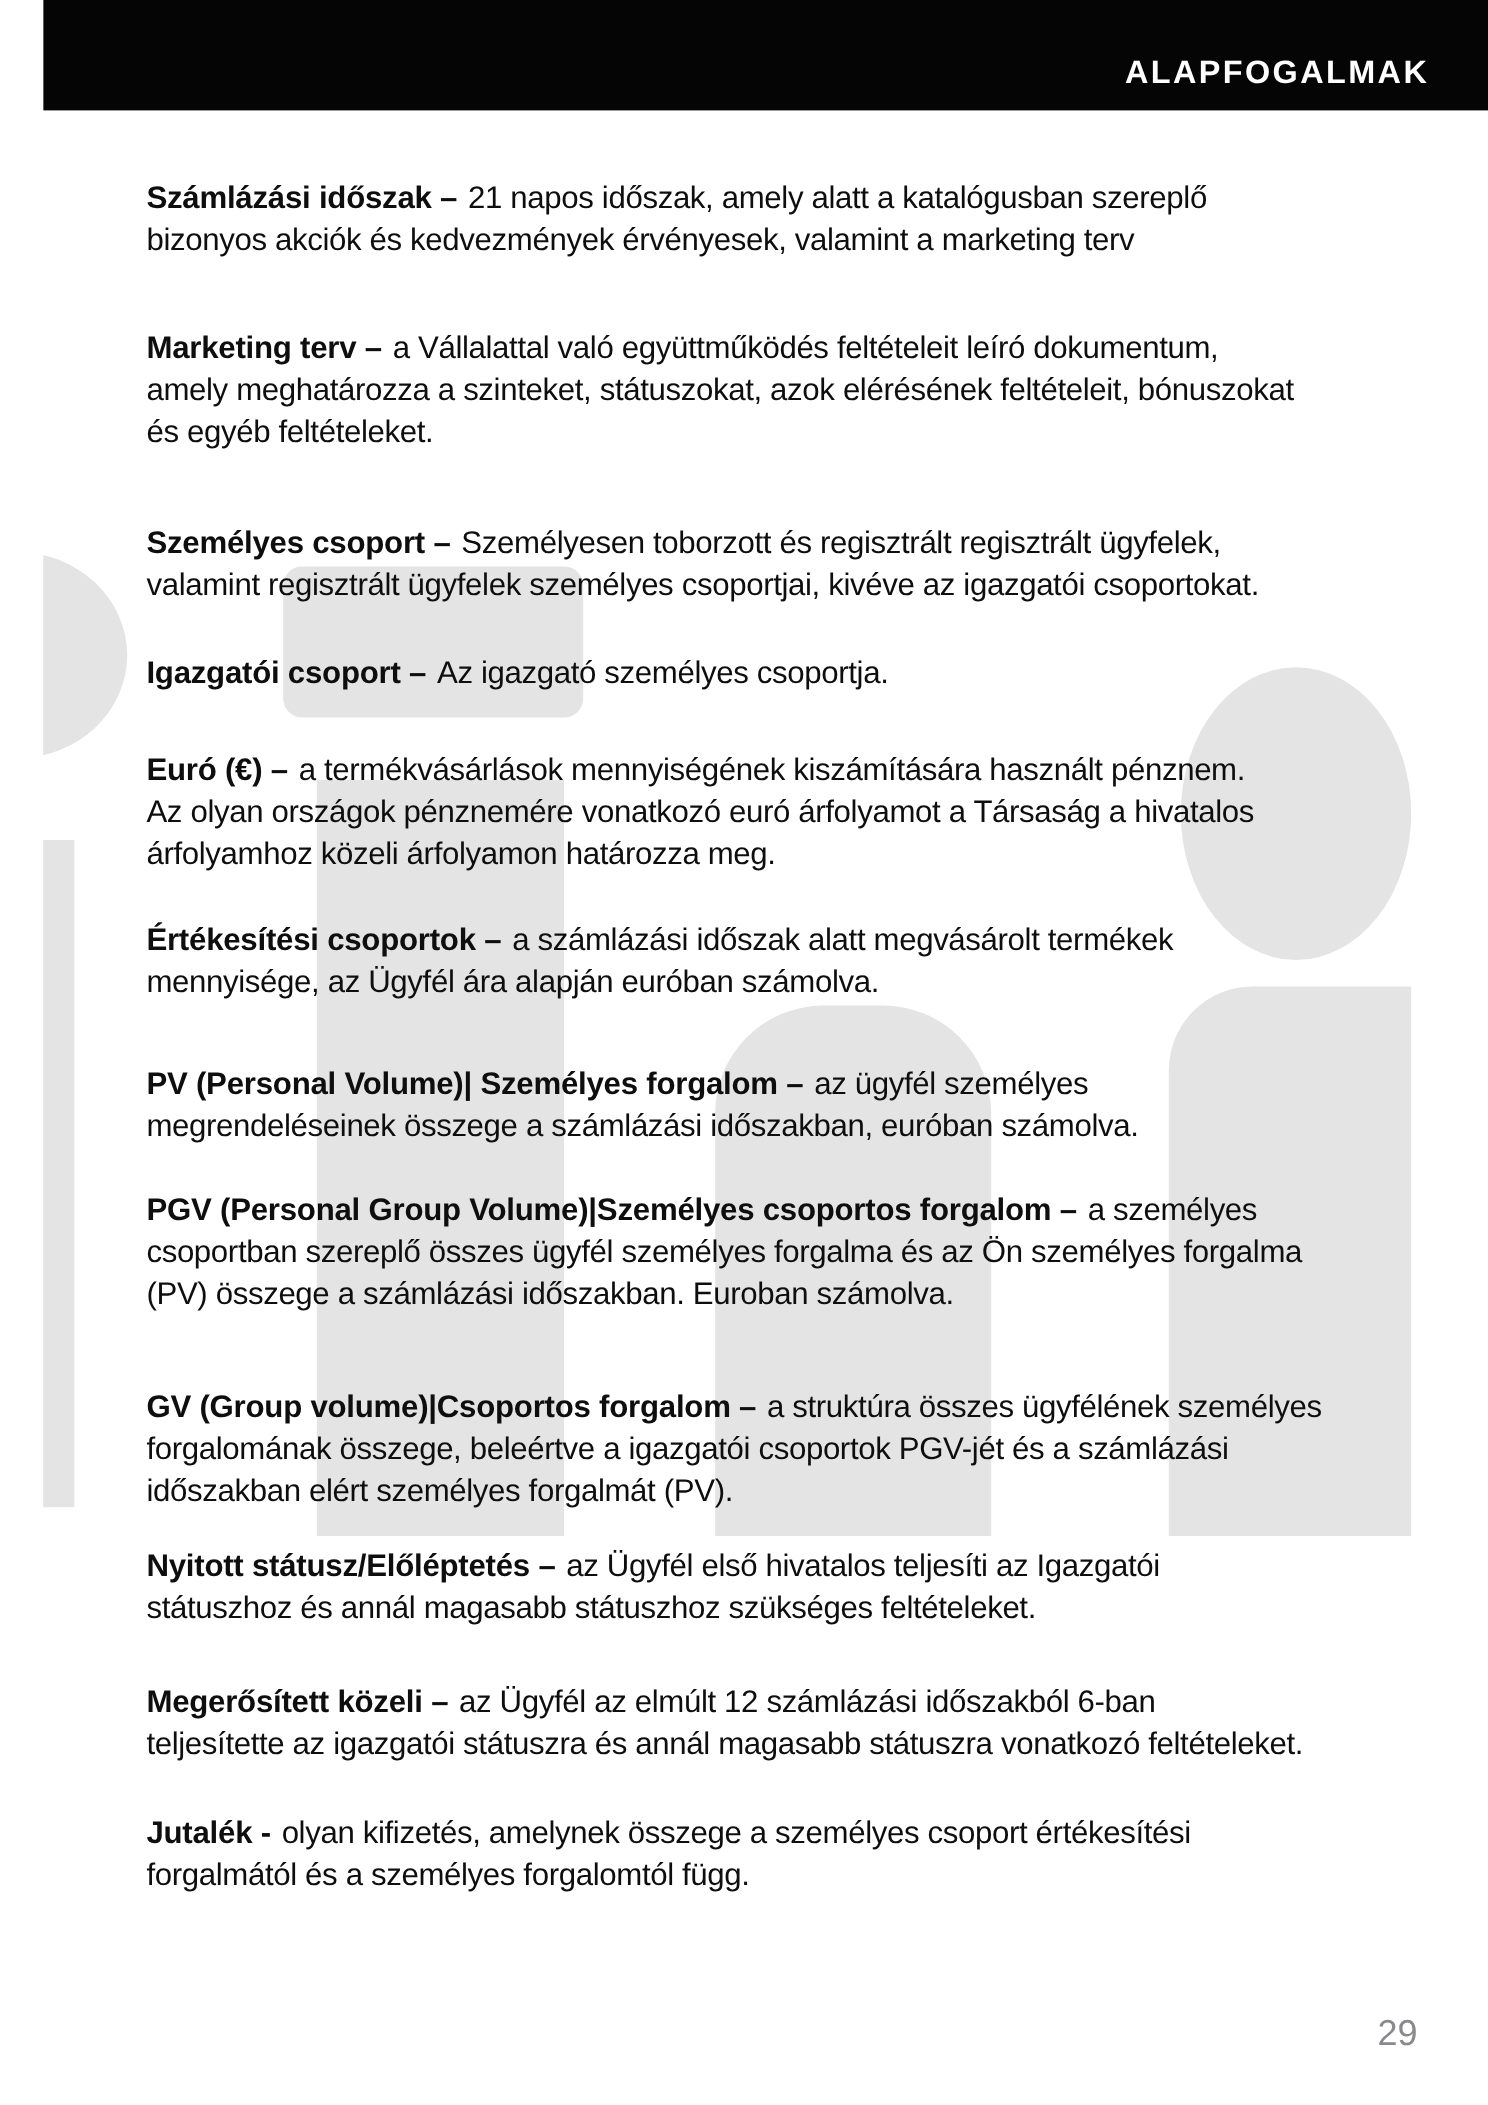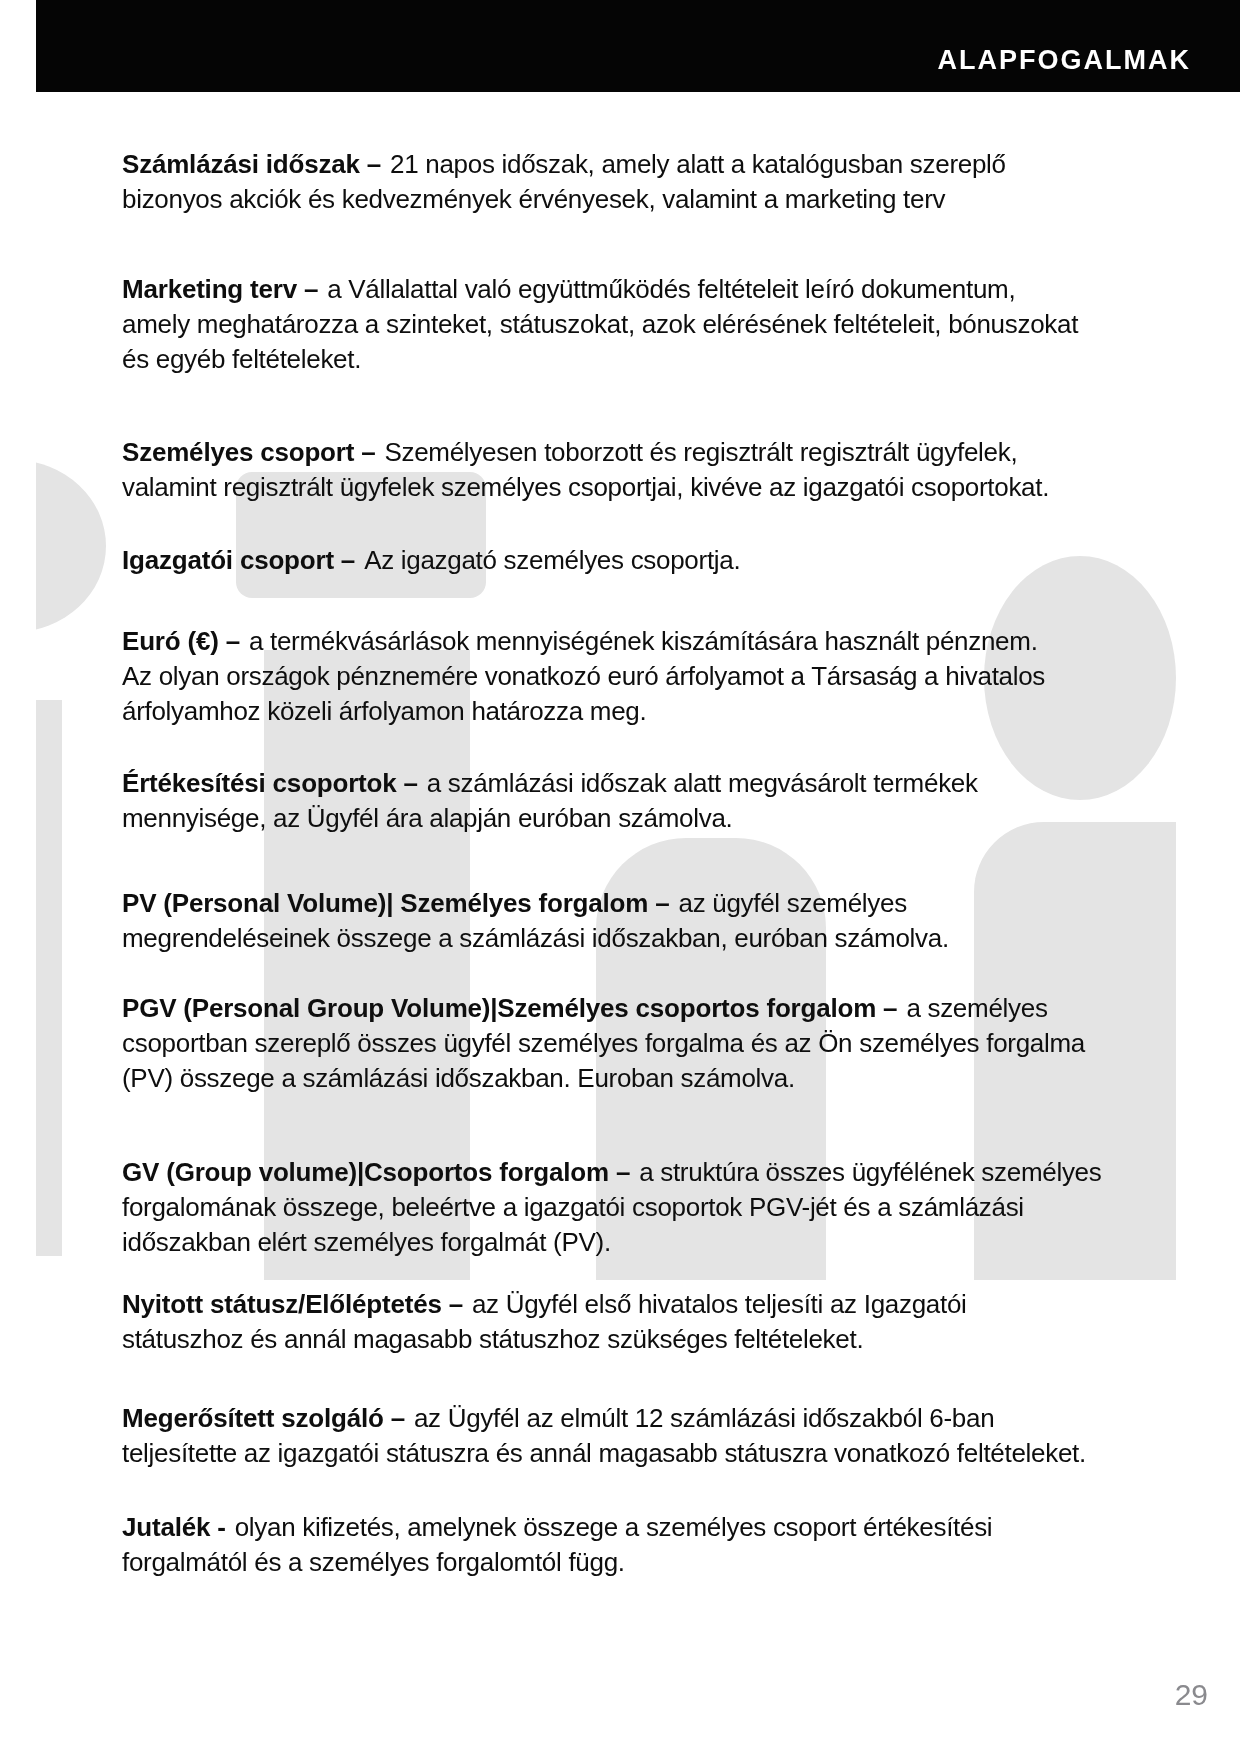--- a/index.html
+++ b/index.html
@@ -35,21 +35,21 @@
   .para{
     position:absolute;left:86px;right:30px;
     color:#0e0e0e;font-size:26px;line-height:35px;letter-spacing:-0.3px;
   }
   .line{white-space:nowrap;height:35px;}
   .term{font-weight:700;margin-right:9px;letter-spacing:-0.2px;}
   .p0{top:147px}.p1{top:272px}.p2{top:435px}.p3{top:543px}
   .p4{top:624px}.p5{top:766px}.p6{top:886px}.p7{top:991px}
   .p8{top:1155px}.p9{top:1287px}.p10{top:1401px}.p11{top:1510px}
   .page-number{
-    position:absolute;left:1112px;top:1678px;width:60px;text-align:right;
+    position:absolute;left:1112px;top:1678px;width:60px;text-align:left;
     color:#8a8a8e;font-size:30px;letter-spacing:0;
   }
 </style>
 </head>
 <body>
 
 <div class="page">
 
   <div>
     <div class="wm wm-dot-round-left"></div>
@@ -115,21 +115,21 @@
       <div class="line">forgalomának összege, beleértve a igazgatói csoportok PGV-jét és a számlázási</div>
       <div class="line">időszakban elért személyes forgalmát (PV).</div>
     </div>
 
     <div class="para p9">
       <div class="line"><b class="term">Nyitott státusz/Előléptetés –</b><span>az Ügyfél első hivatalos teljesíti az Igazgatói</span></div>
       <div class="line">státuszhoz és annál magasabb státuszhoz szükséges feltételeket.</div>
     </div>
 
     <div class="para p10">
-      <div class="line"><b class="term">Megerősített szolgáló –</b><span>az Ügyfél az elmúlt 12 számlázási időszakból 6-ban</span></div>
+      <div class="line"><b class="term">Megerősített közeli –</b><span>az Ügyfél az elmúlt 12 számlázási időszakból 6-ban</span></div>
       <div class="line">teljesítette az igazgatói státuszra és annál magasabb státuszra vonatkozó feltételeket.</div>
     </div>
 
     <div class="para p11">
       <div class="line"><b class="term">Jutalék -</b><span>olyan kifizetés, amelynek összege a személyes csoport értékesítési</span></div>
       <div class="line">forgalmától és a személyes forgalomtól függ.</div>
     </div>
 
   </div>
 

